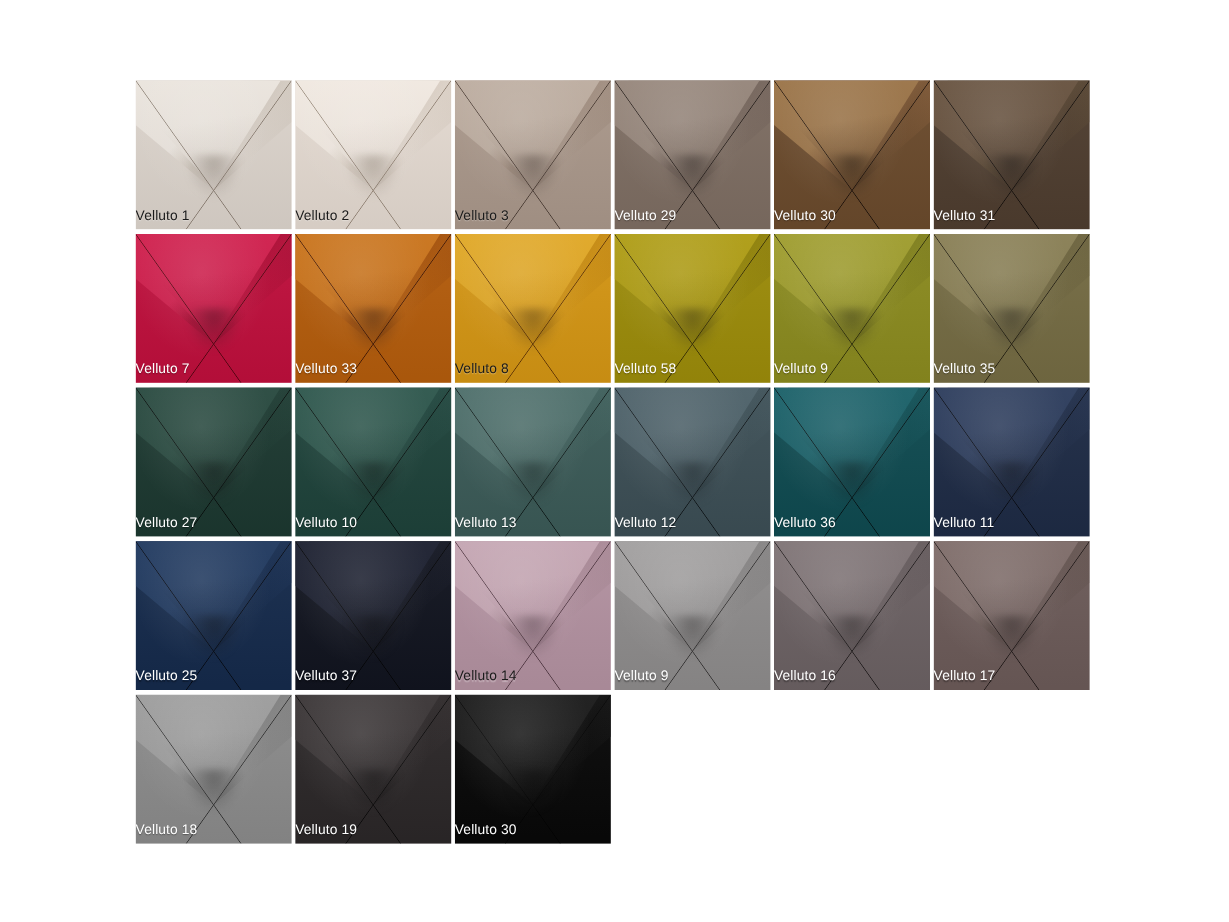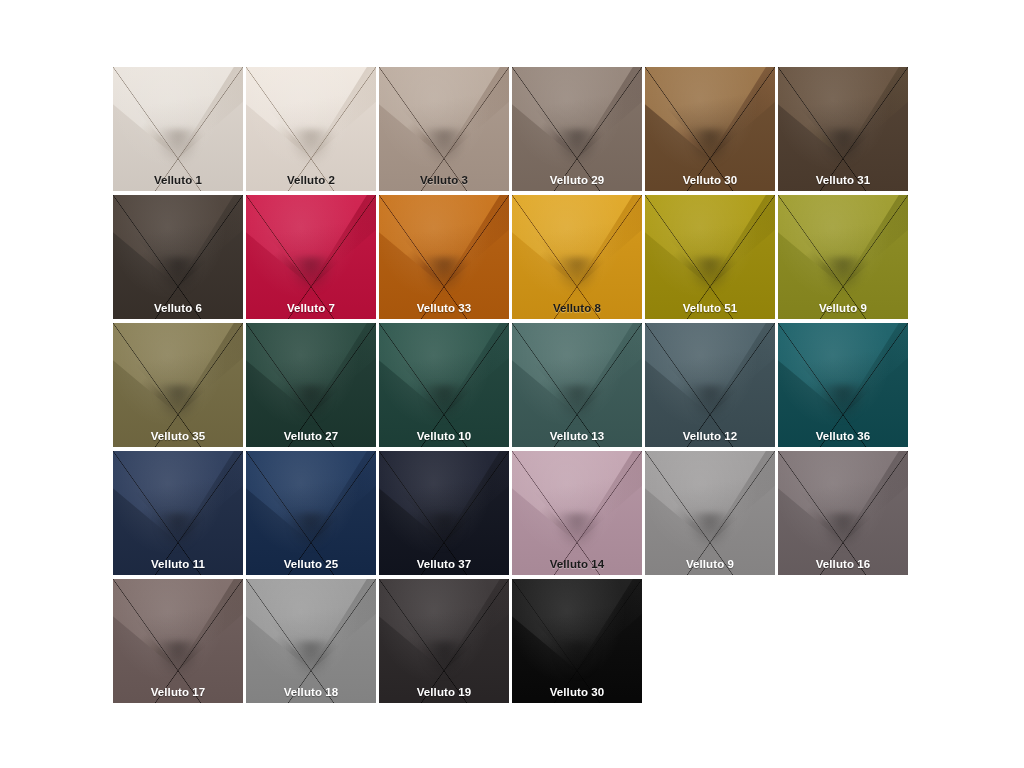--- a/index.html
+++ b/index.html
@@ -128,23 +128,22 @@
         rgba(0,0,0,0.06) 100%);
     pointer-events: none;
   }
 
   
   .swatch-label {
     position: absolute;
     left: 0;
     bottom: 0;
     width: 100%;
-    text-align: center;
     font-size: 11.5px;
-    font-weight: bold;
+    font-weight: normal;
     letter-spacing: 0.1px;
     padding-bottom: 5px;
     box-sizing: border-box;
     text-shadow: 0 1px 1px rgba(0,0,0,0.35);
     pointer-events: none;
   }
   .swatch-label.dark-text {
     color: #1a1a1a;
     text-shadow: 0 1px 1px rgba(255,255,255,0.35);
   }
@@ -217,31 +216,20 @@
         <div class="fold-right"></div>
         <div class="fold-left"></div>
         <div class="fold-center"></div>
         <div class="crease"></div>
         <div class="point-shadow"></div>
         <div class="sheen"></div>
         <div class="swatch-label light-text">Velluto 31</div>
       </div>
     </div>
     <div class="swatch">
-      <div class="swatch-inner" style="--base: #3a322c; --lit: #4c4139; --mid: #3f362f; --dark: #241e1a; --crease: #120e0c;">
-        <div class="fold-right"></div>
-        <div class="fold-left"></div>
-        <div class="fold-center"></div>
-        <div class="crease"></div>
-        <div class="point-shadow"></div>
-        <div class="sheen"></div>
-        <div class="swatch-label light-text">Velluto 6</div>
-      </div>
-    </div>
-    <div class="swatch">
       <div class="swatch-inner" style="--base: #be0f3c; --lit: #cf1e4c; --mid: #ab0c34; --dark: #8a0727; --crease: #55041a;">
         <div class="fold-right"></div>
         <div class="fold-left"></div>
         <div class="fold-center"></div>
         <div class="crease"></div>
         <div class="point-shadow"></div>
         <div class="sheen"></div>
         <div class="swatch-label light-text">Velluto 7</div>
       </div>
     </div>
@@ -268,21 +256,21 @@
       </div>
     </div>
     <div class="swatch">
       <div class="swatch-inner" style="--base: #9b8b0a; --lit: #ae9c14; --mid: #8c7e08; --dark: #6b5f06; --crease: #3b3403;">
         <div class="fold-right"></div>
         <div class="fold-left"></div>
         <div class="fold-center"></div>
         <div class="crease"></div>
         <div class="point-shadow"></div>
         <div class="sheen"></div>
-        <div class="swatch-label light-text">Velluto 51</div>
+        <div class="swatch-label light-text">Velluto 58</div>
       </div>
     </div>
     <div class="swatch">
       <div class="swatch-inner" style="--base: #8a8a1f; --lit: #9e9c2d; --mid: #7d7d1b; --dark: #5f5f14; --crease: #34340a;">
         <div class="fold-right"></div>
         <div class="fold-left"></div>
         <div class="fold-center"></div>
         <div class="crease"></div>
         <div class="point-shadow"></div>
         <div class="sheen"></div>

